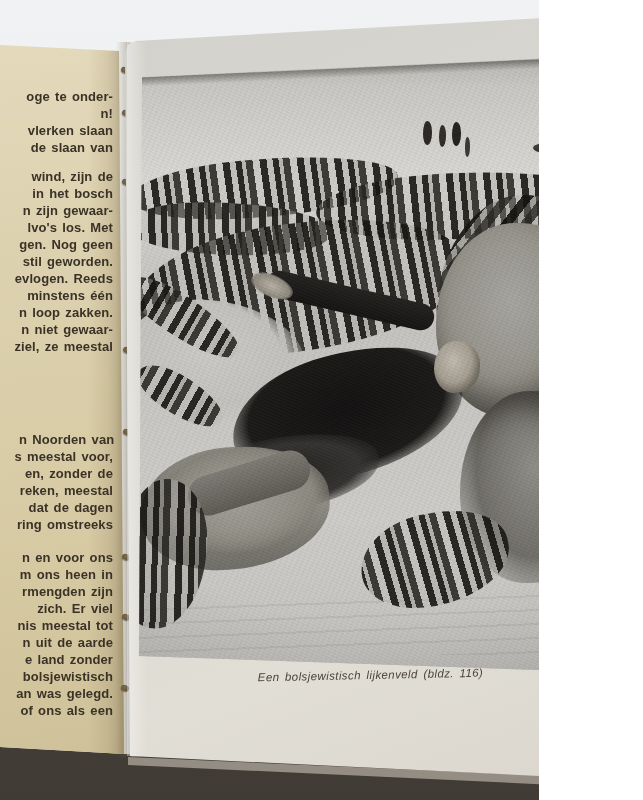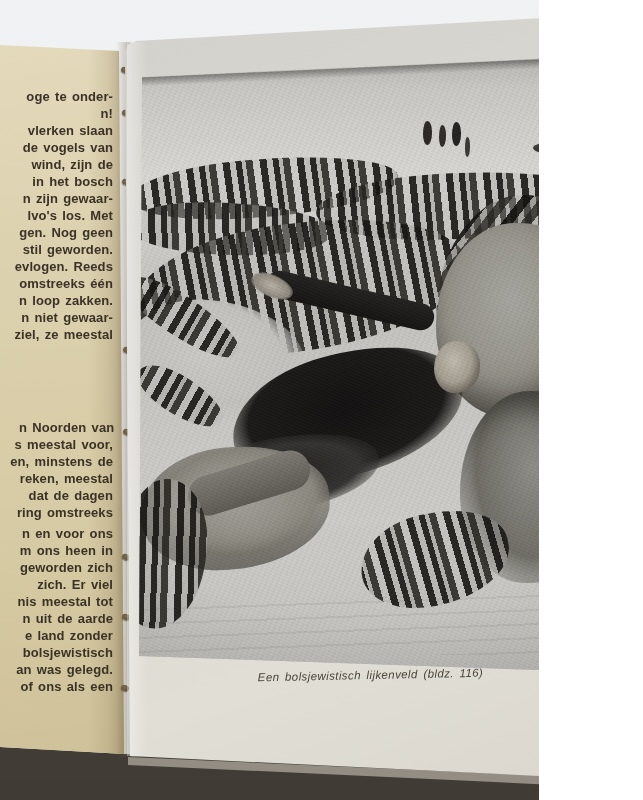--- a/index.html
+++ b/index.html
@@ -28,23 +28,23 @@
   .left-page-inner-shadow{
     position:absolute; left:88px; top:45px; width:36px; height:710px;
     background:linear-gradient(90deg,rgba(120,100,66,0) 0%,rgba(120,100,66,0.14) 55%,rgba(88,70,44,0.30) 100%);
   }
   .left-text{
     position:absolute; left:0; top:88px; width:113px;
     text-align:right; color:#3a3226; font-size:13px; line-height:17px;
     font-weight:600; letter-spacing:0.1px; word-spacing:1.5px;
   }
   .tline{height:17px; white-space:nowrap;}
-  .brk-para{}
+  .brk-para{margin-top:12px;}
   .brk-section{margin-top:76px;padding-left:19px;}
-  .brk-cont{margin-top:4px;}
+  .brk-cont{margin-top:16px;}
   
   .gutter{
     position:absolute; left:116px; top:42px; width:26px; height:715px;
     background:linear-gradient(90deg,rgba(125,105,70,0) 0%,rgba(110,92,60,0.26) 36%,rgba(70,58,38,0.38) 50%,rgba(205,200,190,0.28) 64%,rgba(235,233,227,0) 100%);
   }
   .stitch{
     position:absolute; width:8px; height:6px; border-radius:50%;
     background:radial-gradient(circle at 40% 40%, #7d6c4f 0%, #5e5038 70%);
     box-shadow:0 1px 1px rgba(50,40,24,0.55); transform:rotate(18deg);
   }
@@ -107,61 +107,61 @@
   <div class="left-page">
     <div class="left-page-inner-shadow"></div>
     <div class="left-text">
 
         <div class="tline">oge te onder-</div>
 
         <div class="tline">n!</div>
 
         <div class="tline">vlerken slaan</div>
 
-        <div class="tline">de vogels van</div>
+        <div class="tline">de slaan van</div>
 
         <div class="tline brk-para">wind, zijn de</div>
 
         <div class="tline">in het bosch</div>
 
         <div class="tline">n zijn gewaar-</div>
 
         <div class="tline">lvo's los. Met</div>
 
         <div class="tline">gen. Nog geen</div>
 
         <div class="tline">stil geworden.</div>
 
         <div class="tline">evlogen. Reeds</div>
 
-        <div class="tline">omstreeks één</div>
+        <div class="tline">minstens één</div>
 
         <div class="tline">n loop zakken.</div>
 
         <div class="tline">n niet gewaar-</div>
 
         <div class="tline">ziel, ze meestal</div>
 
         <div class="tline brk-section">n Noorden van</div>
 
         <div class="tline">s meestal voor,</div>
 
-        <div class="tline">en, minstens de</div>
+        <div class="tline">en, zonder de</div>
 
         <div class="tline">reken, meestal</div>
 
         <div class="tline">dat de dagen</div>
 
         <div class="tline">ring omstreeks</div>
 
         <div class="tline brk-cont">n en voor ons</div>
 
         <div class="tline">m ons heen in</div>
 
-        <div class="tline">geworden zich</div>
+        <div class="tline">rmengden zijn</div>
 
         <div class="tline">zich. Er viel</div>
 
         <div class="tline">nis meestal tot</div>
 
         <div class="tline">n uit de aarde</div>
 
         <div class="tline">e land zonder</div>
 
         <div class="tline">bolsjewistisch</div>

